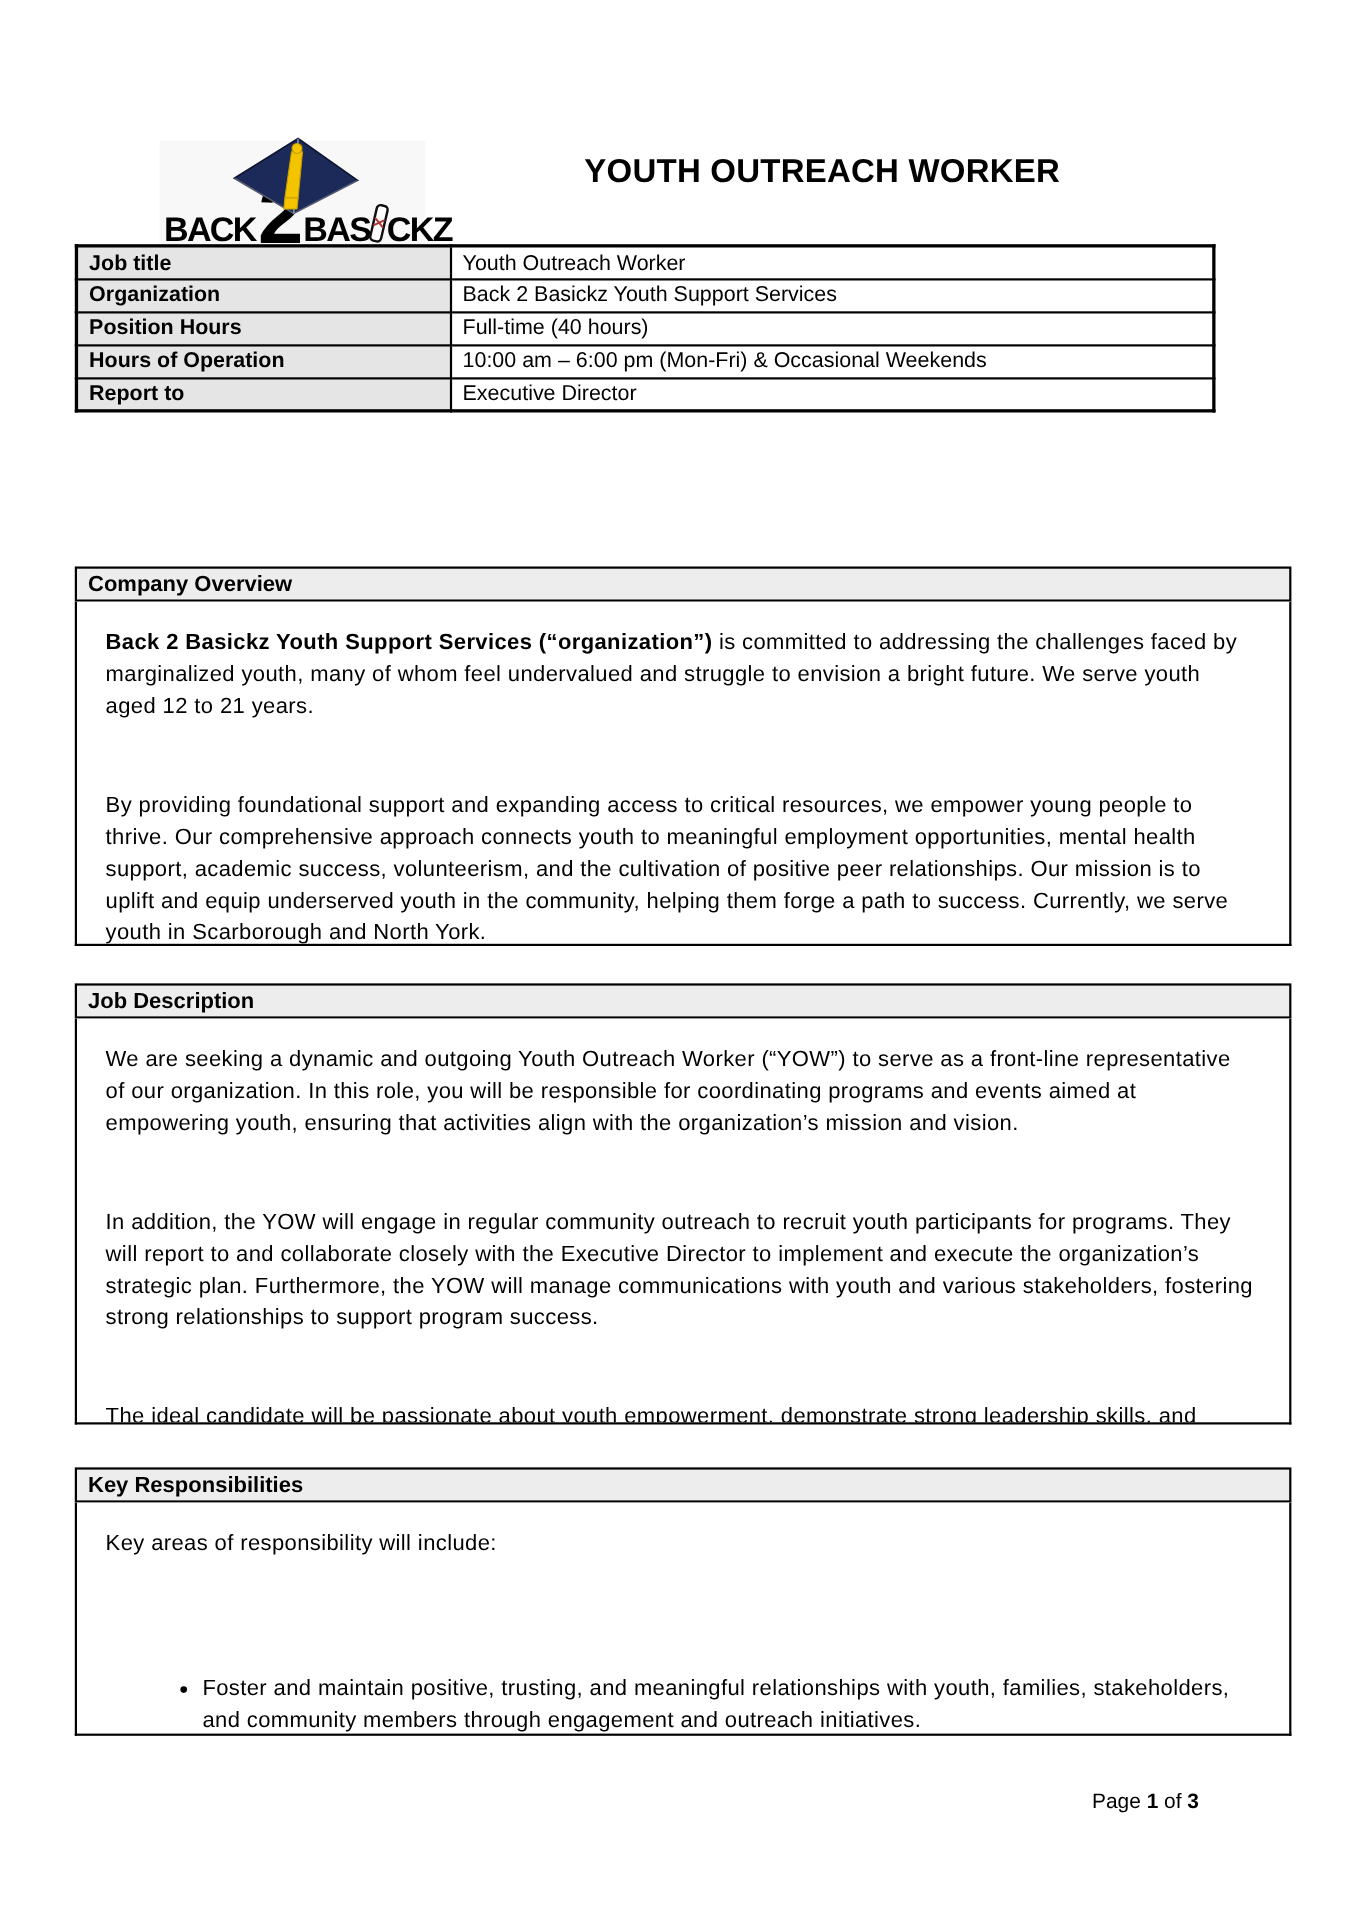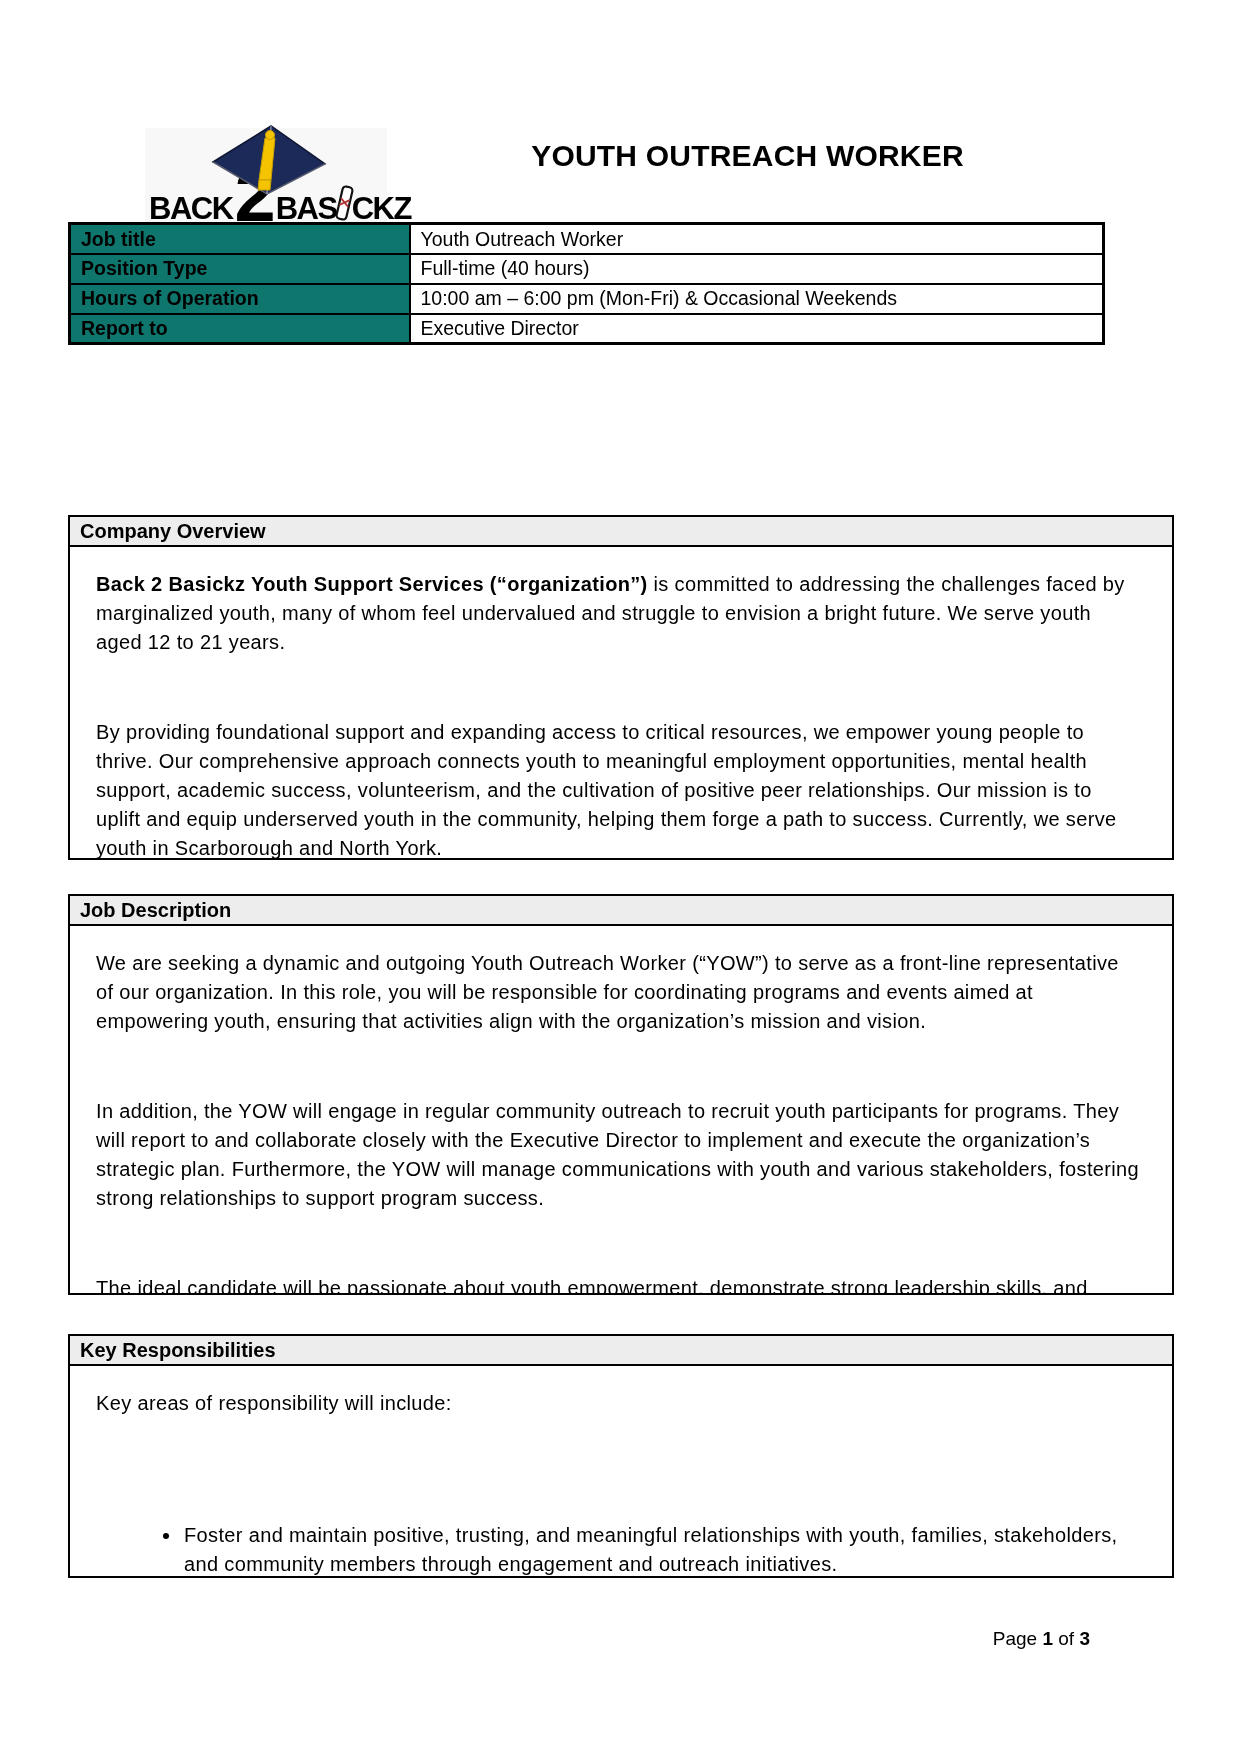--- a/index.html
+++ b/index.html
@@ -24,21 +24,21 @@
 
   
   .job-table{
     position:absolute;left:68px;top:222px;width:1037px;
     border-collapse:collapse;border:3px solid #000;table-layout:fixed;
   }
   .job-table td{
     border:2px solid #000;height:30px;box-sizing:border-box;
     font-size:19.5px;line-height:1.05;padding:0 8px 0 10px;vertical-align:middle;
   }
-  .job-table td.lbl{width:340px;background:#0f766e;font-weight:bold;}
+  .job-table td.lbl{width:340px;background:#e5e5e5;font-weight:bold;}
   .job-table td.val{background:#fff;}
 
   
   .sec{position:absolute;left:68px;width:1106px;}
   .sec-head{
     box-sizing:border-box;height:32px;background:#ededed;border:2px solid #000;
     font-weight:bold;font-size:20px;line-height:27px;padding:1px 0 0 10px;
   }
   .sec-body{
     box-sizing:border-box;border:2px solid #000;border-top:none;background:#fff;
@@ -83,21 +83,25 @@
 
   <h1 class="doc-title">YOUTH OUTREACH WORKER</h1>
 
   <table class="job-table">
     <tbody>
       <tr>
         <td class="lbl">Job title</td>
         <td class="val">Youth Outreach Worker</td>
       </tr>
       <tr>
-        <td class="lbl">Position Type</td>
+        <td class="lbl">Organization</td>
+        <td class="val">Back 2 Basickz Youth Support Services</td>
+      </tr>
+      <tr>
+        <td class="lbl">Position Hours</td>
         <td class="val">Full-time (40 hours)</td>
       </tr>
       <tr>
         <td class="lbl">Hours of Operation</td>
         <td class="val">10:00 am – 6:00 pm (Mon-Fri) &amp; Occasional Weekends</td>
       </tr>
       <tr>
         <td class="lbl">Report to</td>
         <td class="val">Executive Director</td>
       </tr>

